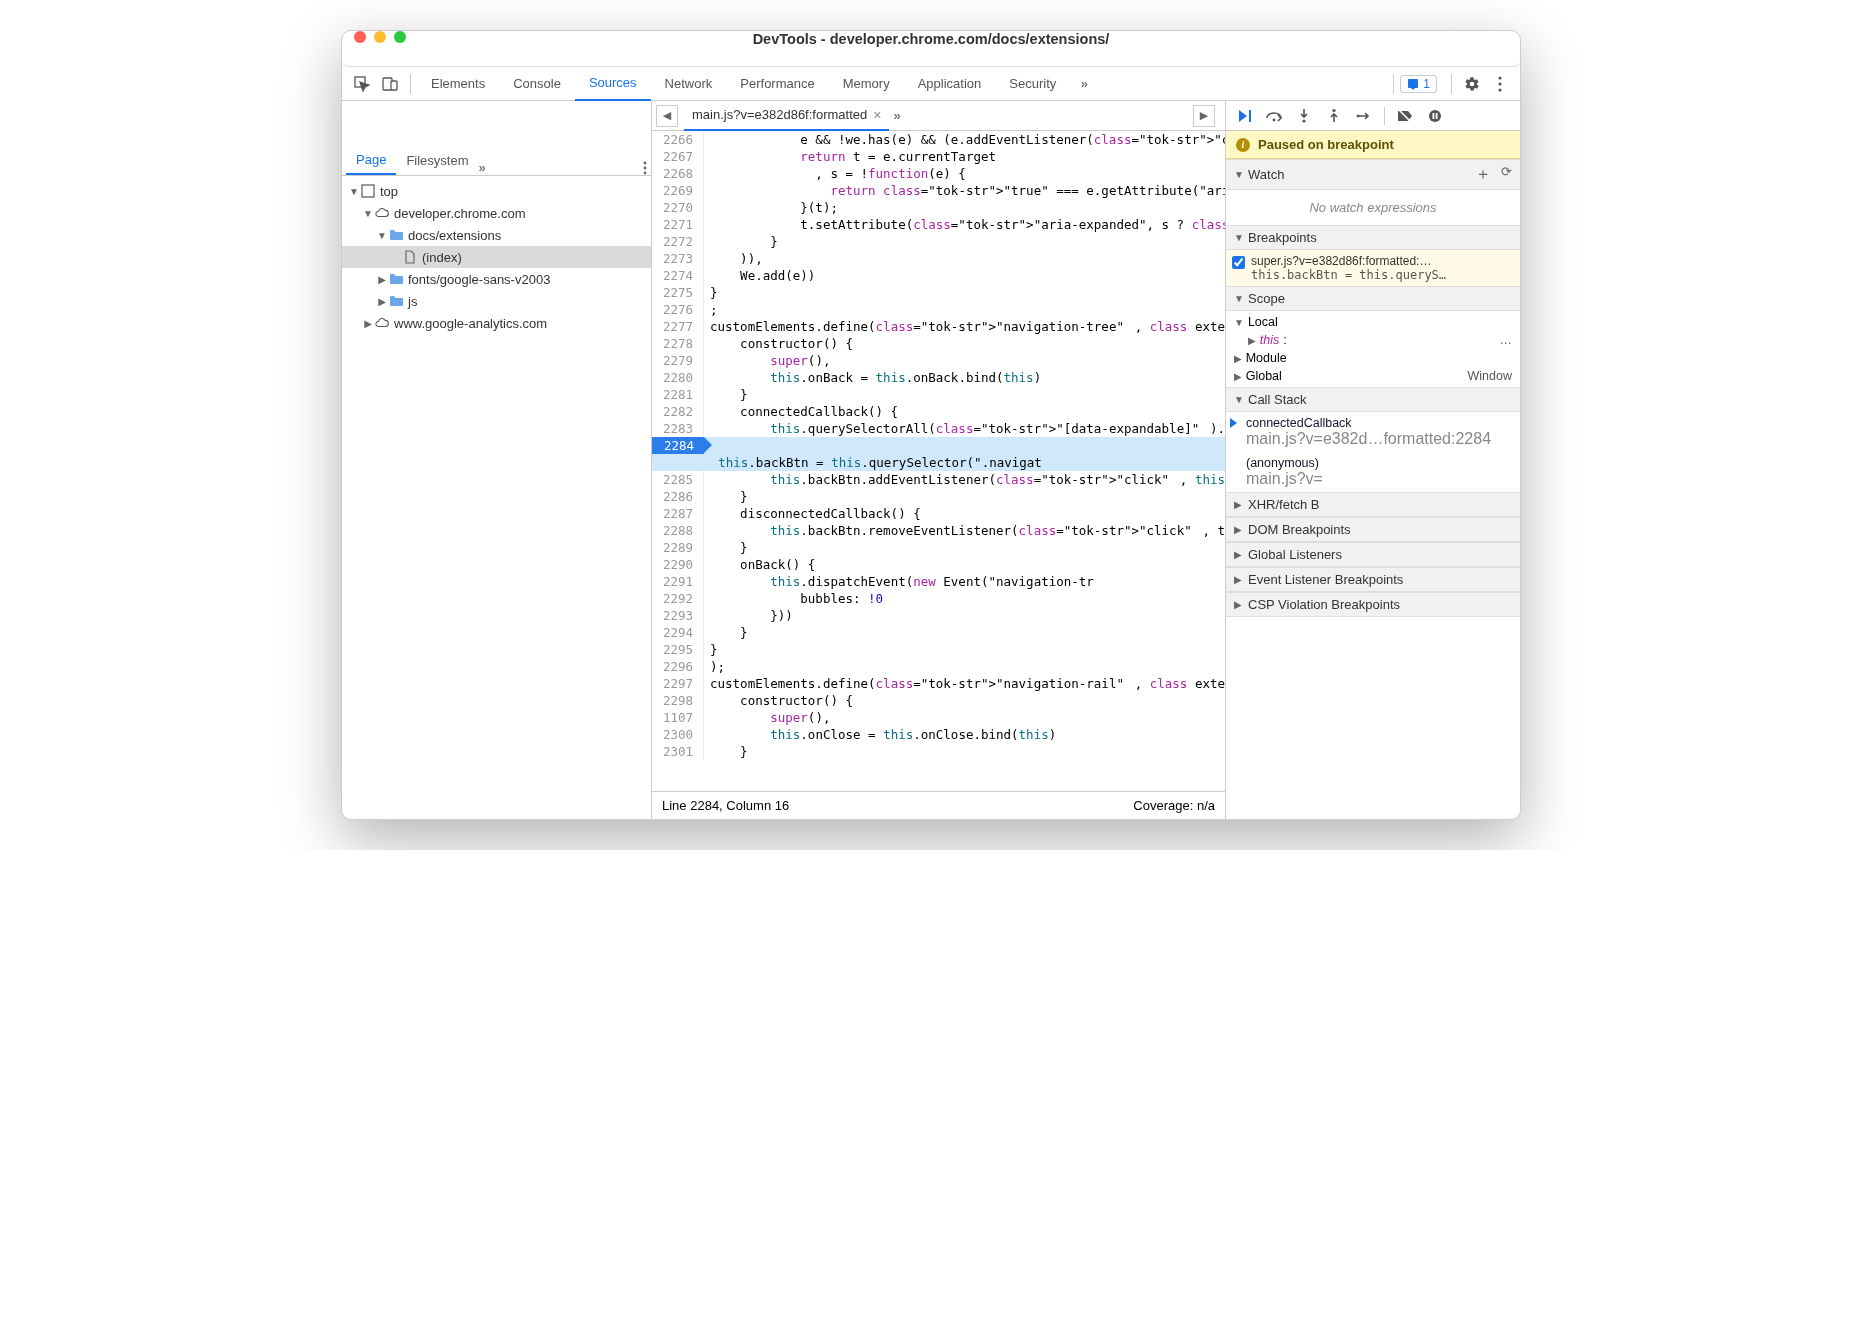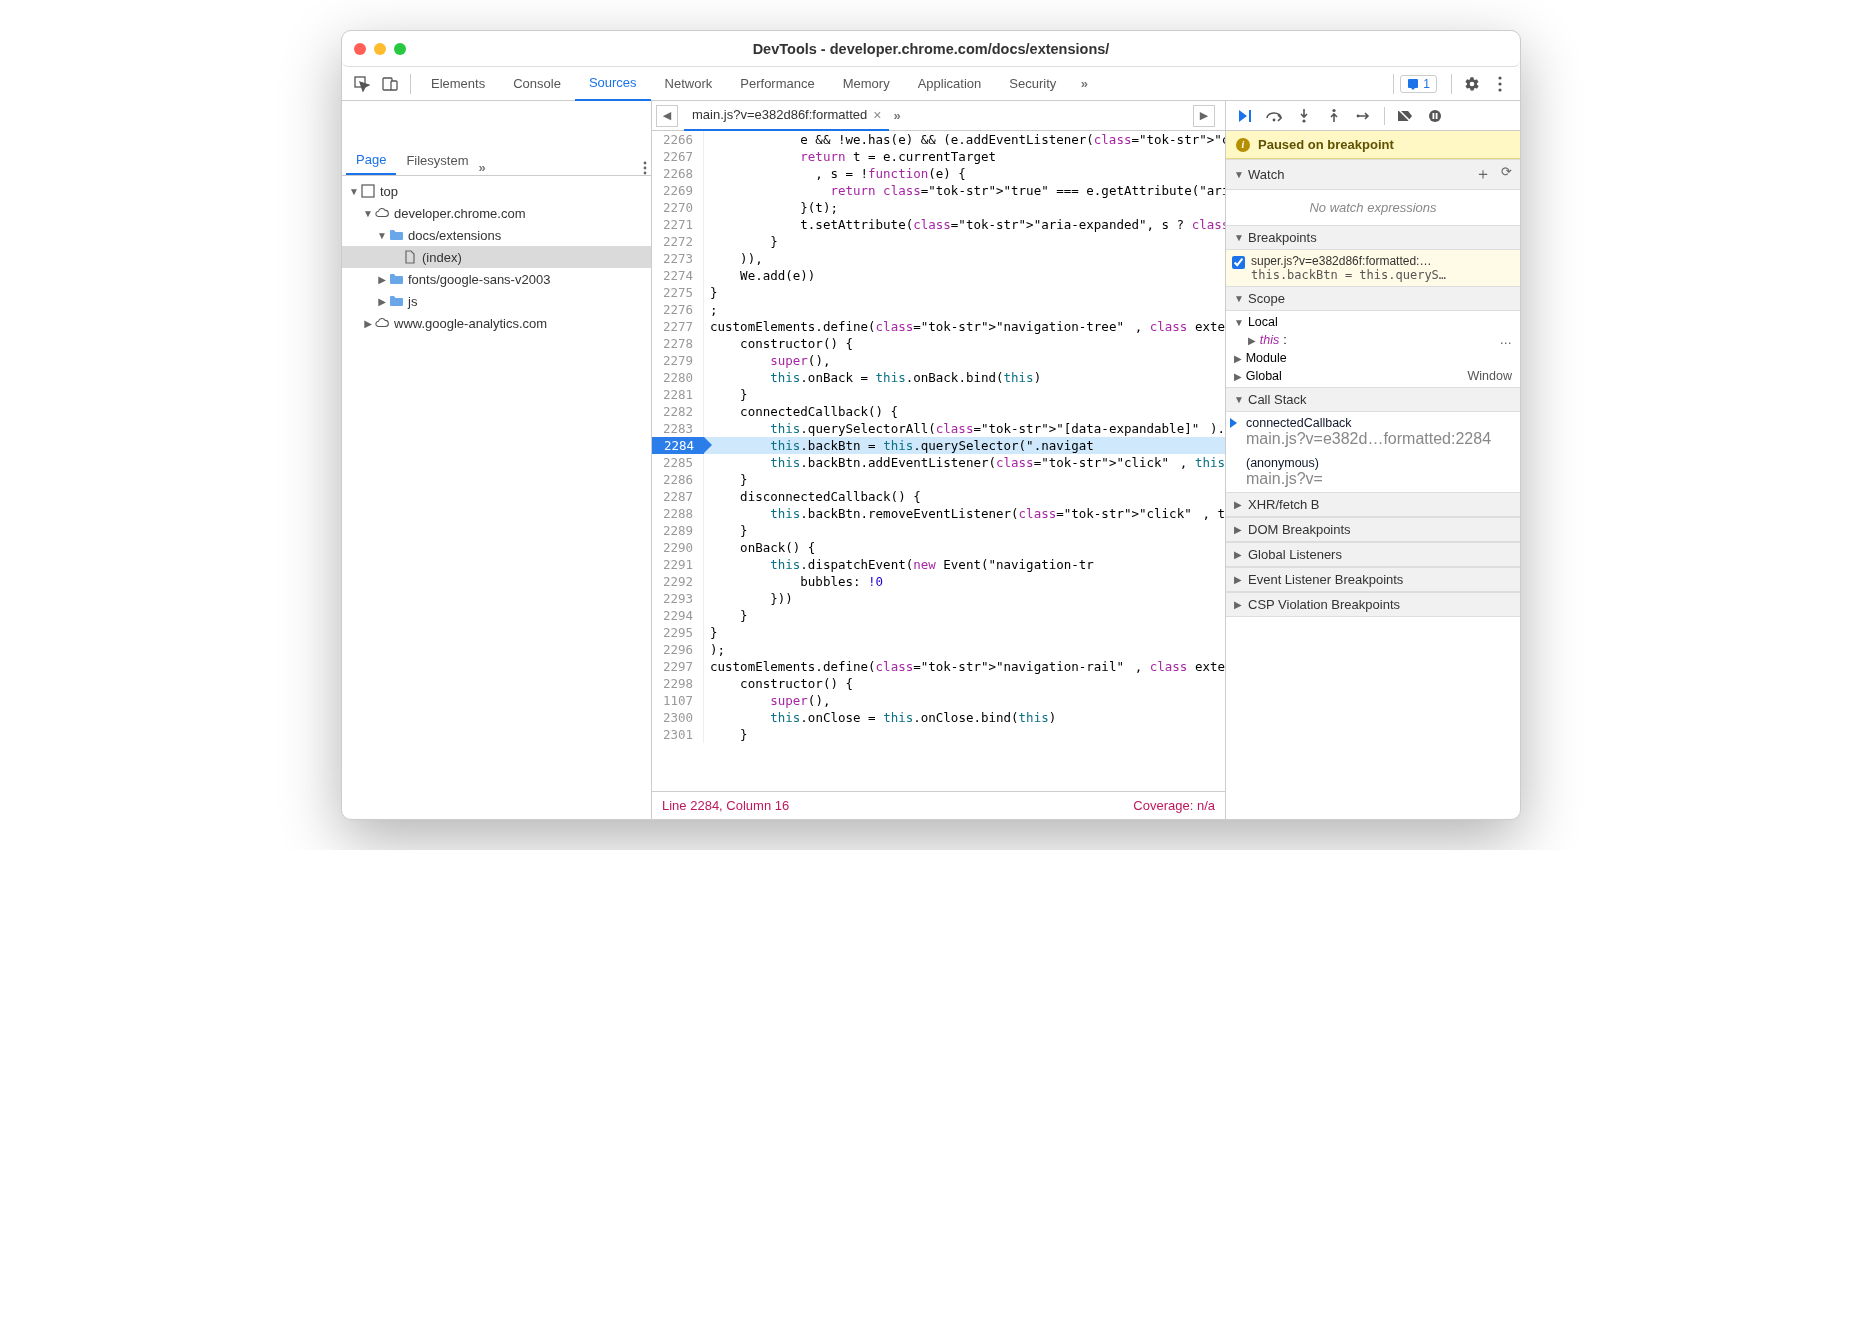--- a/index.html
+++ b/index.html
@@ -1,21 +1,21 @@
 <!DOCTYPE html>
 <html><head>
 <meta charset="utf-8">
 <style>
 * { margin: 0; padding: 0; box-sizing: border-box; }
 body { font-family: -apple-system, "Helvetica Neue", Arial, sans-serif; font-size: 13px; background: transparent; }
 
 .window { width: 1180px; height: 790px; margin: 30px auto; background: #fff; border-radius: 10px; box-shadow: 0 20px 60px rgba(0,0,0,0.3); overflow: hidden; display: flex; flex-direction: column; border: 1px solid #ccc; }
 
 
-.titlebar { height: 36px; display: flex; align-items: center; padding: 0 12px; border-bottom: 1px solid #ddd; position: relative; border-radius: 6px; }
+.titlebar { height: 36px; display: flex; padding: 0 12px; border-bottom: 1px solid #ddd; position: relative; border-radius: 6px; }
 .traffic { display: flex; gap: 8px; }
 .tl { width: 12px; height: 12px; border-radius: 50%; }
 .tl.red { background: #ff5f57; } .tl.yellow { background: #febc2e; } .tl.green { background: #28c840; }
 .title { position: absolute; left: 0; right: 0; text-align: center; font-weight: 600; font-size: 14.5px; color: #333; }
 
 
 .maintabs { height: 34px; display: flex; align-items: center; border-bottom: 1px solid #ccc; padding: 0 6px; }
 .maintabs .iconbtn { width: 28px; height: 26px; display: flex; align-items: center; justify-content: center; color: #555; }
 .maintabs .sep { width: 1px; height: 20px; background: #ccc; margin: 0 6px; }
 .maintabs .tab { padding: 0 14px; height: 34px; display: flex; align-items: center; color: #555; cursor: pointer; }
@@ -41,25 +41,25 @@
 
 .center { flex: 1; display: flex; flex-direction: column; min-width: 0; border-right: 1px solid #ccc; }
 .filetabs { height: 30px; display: flex; align-items: center; border-bottom: 1px solid #ccc; padding: 0 4px; }
 .filetabs .navbtn { width: 22px; height: 22px; border: 1px solid #ccc; display: flex; align-items: center; justify-content: center; font-size: 11px; color: #666; margin-right: 6px; cursor: pointer; }
 .filetabs .ftab { display: flex; align-items: center; height: 30px; padding: 0 8px; border-bottom: 2px solid #1a73e8; color: #333; gap: 6px; }
 .filetabs .close { color: #888; cursor: pointer; font-size: 14px; }
 .code { flex: 1; overflow: auto; font-family: Menlo, Monaco, Consolas, monospace; font-size: 12.5px; line-height: 17px; position: relative; }
 .codeline { display: flex; white-space: pre; }
 .codeline .ln { width: 52px; min-width: 52px; text-align: right; padding-right: 10px; color: #999; background: #fff; user-select: none; border-right: 1px solid #eee; }
 .codeline .txt { padding-left: 6px; flex: 1; }
-.codeline.exec { background: #cfe8fc; }
+.codeline.exec { background: #cfe8fc; flex-direction: column; }
 .codeline.exec .ln { background: #2b7de9; color: #fff; position: relative; border-right: none;}
 .codeline.exec .ln::after { content:""; position:absolute; right:-8px; top:0; bottom:0; width:0; height:0; border-top:8.5px solid transparent; border-bottom:8.5px solid transparent; border-left:8px solid #2b7de9; }
 .tok-kw { color: #a626a4; } .tok-num { color: #1c00cf; } .tok-this { color: #0b7285; }
-.status { height: 28px; border-top: 1px solid #ccc; display: flex; align-items: center; padding: 0 10px; color: #be185d; font-size: 13px; justify-content: space-between;}
+.status { height: 28px; border-top: 1px solid #ccc; display: flex; align-items: center; padding: 0 10px; color: #000000; font-size: 13px; justify-content: space-between;}
 
 
 .right { width: 294px; display: flex; flex-direction: column; }
 .dbg-toolbar { height: 30px; display: flex; align-items: center; gap: 10px; padding: 0 8px; border-bottom: 1px solid #ccc; }
 .dbg-toolbar .db { width: 20px; height: 20px; display: flex; align-items: center; justify-content: center; color: #555; cursor: pointer; }
 .dbg-toolbar .db.active svg { fill: #1a73e8; }
 .paused { background: #fff8c5; border-bottom: 1px solid #e6d77a; padding: 6px 10px; display: flex; align-items: center; gap: 8px; font-weight: 600; color: #5f5200; }
 .paused .info-ico { width:14px; height:14px; border-radius:50%; background:#b58f00; color:#fff; display:flex; align-items:center; justify-content:center; font-size:10px; font-style: italic; font-family: serif; font-weight:bold; }
 .section-hdr { background: #f1f1f1; border-top: 1px solid #ddd; border-bottom: 1px solid #ddd; padding: 4px 8px; display: flex; align-items: center; gap: 4px; color: #333; cursor: pointer; }
 .section-hdr .tri { font-size: 10px; color: #666; width: 10px; }

